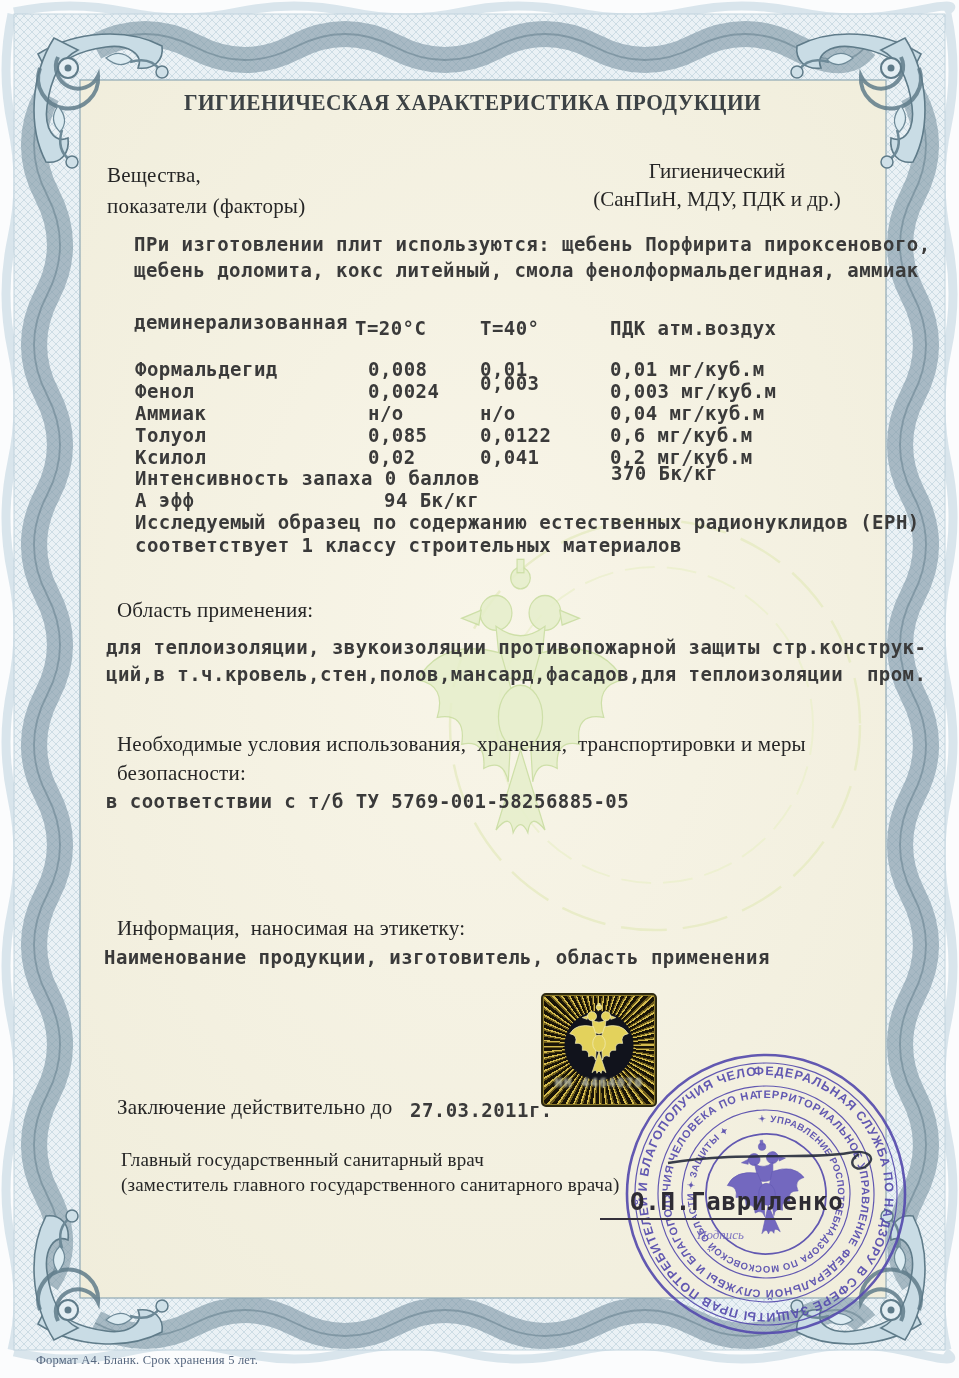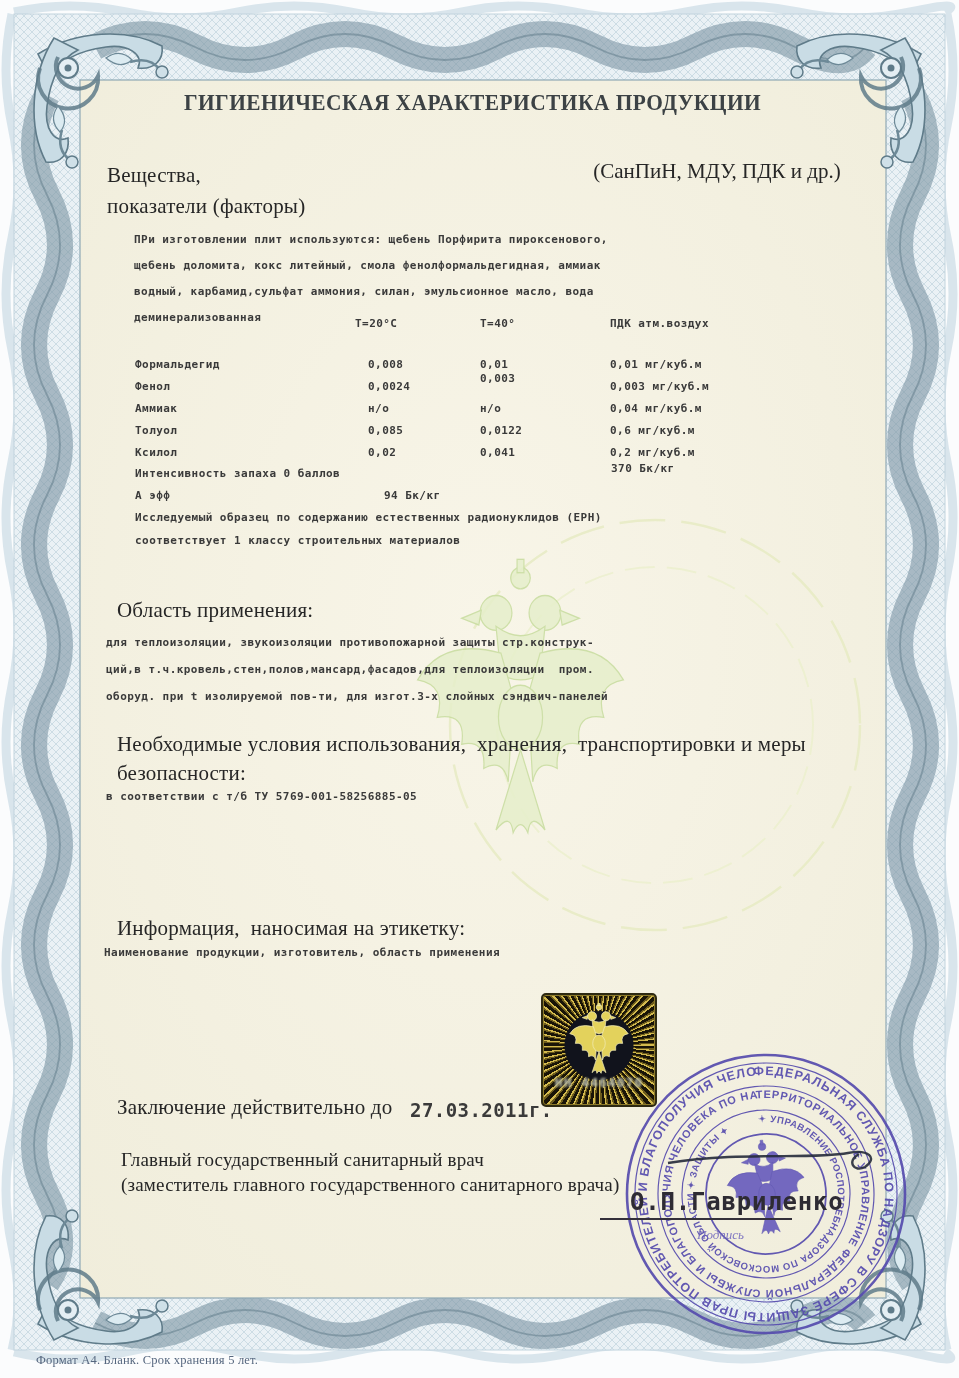--- a/index.html
+++ b/index.html
@@ -4,21 +4,21 @@
 <style>
   html,body{margin:0;padding:0;background:#ffffff;}
   .page{position:relative;width:959px;height:1378px;background:#fdfdfd;overflow:hidden;
         font-family:"Liberation Serif", serif;}
   .abs{position:absolute;}
   
   .s{position:absolute;color:#262626;font-family:"Liberation Serif", serif;font-size:21px;
      white-space:pre;letter-spacing:0.2px;}
   
   .t{position:absolute;color:#3a3a3a;font-family:"DejaVu Sans Mono", monospace;
-     font-weight:bold;font-size:11px;white-space:pre;letter-spacing:0.45px;}
+     font-weight:bold;font-size:19px;white-space:pre;letter-spacing:0.45px;}
   .title{position:absolute;left:0;right:14px;top:90px;text-align:center;
      font-family:"Liberation Serif", serif;font-weight:bold;font-size:23px;color:#3c4245;
      letter-spacing:0.5px;transform:scaleX(0.93);}
   .hdr-right{position:absolute;left:552px;top:157px;width:330px;text-align:center;
      font-size:21px;line-height:28px;color:#262626;font-family:"Liberation Serif", serif;}
   .sig-name{position:absolute;left:630px;top:1188px;font-family:"DejaVu Sans Mono", monospace;
      font-weight:bold;font-size:24px;color:#2e2b33;letter-spacing:0.8px;z-index:6;}
   .sig-underline{position:absolute;left:600px;top:1218px;width:192px;height:2px;background:#34303a;z-index:6;}
   .sig-caption{position:absolute;left:697px;top:1227px;font-family:"Liberation Serif", serif;
      font-style:italic;font-size:13px;color:#6e64bd;opacity:.85;z-index:6;}
@@ -112,26 +112,26 @@
     <use href="#corner" transform="translate(10,10)"></use>
     <use href="#corner" transform="translate(949,10) scale(-1,1)"></use>
     <use href="#corner" transform="translate(10,1368) scale(1,-1)"></use>
     <use href="#corner" transform="translate(949,1368) scale(-1,-1)"></use>
   </svg>
 
   <div class="title">ГИГИЕНИЧЕСКАЯ ХАРАКТЕРИСТИКА ПРОДУКЦИИ</div>
   <div class="s" style="left:107px;top:163px;">Вещества,</div>
   <div class="s" style="left:107px;top:194px;">показатели (факторы)</div>
   <div class="hdr-right">
+    <div>Гигиенический</div>
     <div>(СанПиН, МДУ, ПДК и др.)</div>
   </div>
 
   <div class="t" style="left:134px;top:233px;">ПРи изготовлении плит используются: щебень Порфирита пироксенового,</div>
   <div class="t" style="left:134px;top:259px;">щебень доломита, кокс литейный, смола фенолформальдегидная, аммиак</div>
-  <div class="t" style="left:134px;top:285px;">водный, карбамид,сульфат аммония, силан, эмульсионное масло, вода</div>
   <div class="t" style="left:134px;top:311px;">деминерализованная</div>
 
   <div class="t" style="left:355px;top:317px;">Т=20°С</div>
   <div class="t" style="left:480px;top:317px;">Т=40°</div>
   <div class="t" style="left:610px;top:317px;">ПДК атм.воздух</div>
 
   <div>
     <div class="t" style="left:135px;top:358px;">Формальдегид</div>
     <div class="t" style="left:368px;top:358px;">0,008</div>
     <div class="t" style="left:480px;top:358px;">0,01</div>
@@ -165,21 +165,20 @@
   <div class="t" style="left:135px;top:467px;">Интенсивность запаха 0 баллов</div>
   <div class="t" style="left:135px;top:489px;">А эфф</div>
   <div class="t" style="left:384px;top:489px;">94 Бк/кг</div>
   <div class="t" style="left:611px;top:462px;">370 Бк/кг</div>
   <div class="t" style="left:135px;top:511px;">Исследуемый образец по содержанию естественных радионуклидов (ЕРН)</div>
   <div class="t" style="left:135px;top:534px;">соответствует 1 классу строительных материалов</div>
 
   <div class="s" style="left:117px;top:598px;font-family:Liberation Serif, serif;">Область применения:</div>
   <div class="t" style="left:106px;top:636px;">для теплоизоляции, звукоизоляции противопожарной защиты стр.конструк-</div>
   <div class="t" style="left:106px;top:663px;">ций,в т.ч.кровель,стен,полов,мансард,фасадов,для теплоизоляции  пром.</div>
-  <div class="t" style="left:106px;top:690px;">оборуд. при t изолируемой пов-ти, для изгот.3-х слойных сэндвич-панелей</div>
 
   <div class="s" style="left:117px;top:732px;">Необходимые условия использования,  хранения,  транспортировки и меры</div>
   <div class="s" style="left:117px;top:761px;">безопасности:</div>
   <div class="t" style="left:106px;top:790px;">в соответствии с т/б ТУ 5769-001-58256885-05</div>
 
   <div class="s" style="left:117px;top:916px;">Информация,  наносимая на этикетку:</div>
   <div class="t" style="left:104px;top:946px;">Наименование продукции, изготовитель, область применения</div>
 
   <div class="hologram">
     <svg class="holo-eagle" width="70" height="78" viewBox="0 0 100 112">

